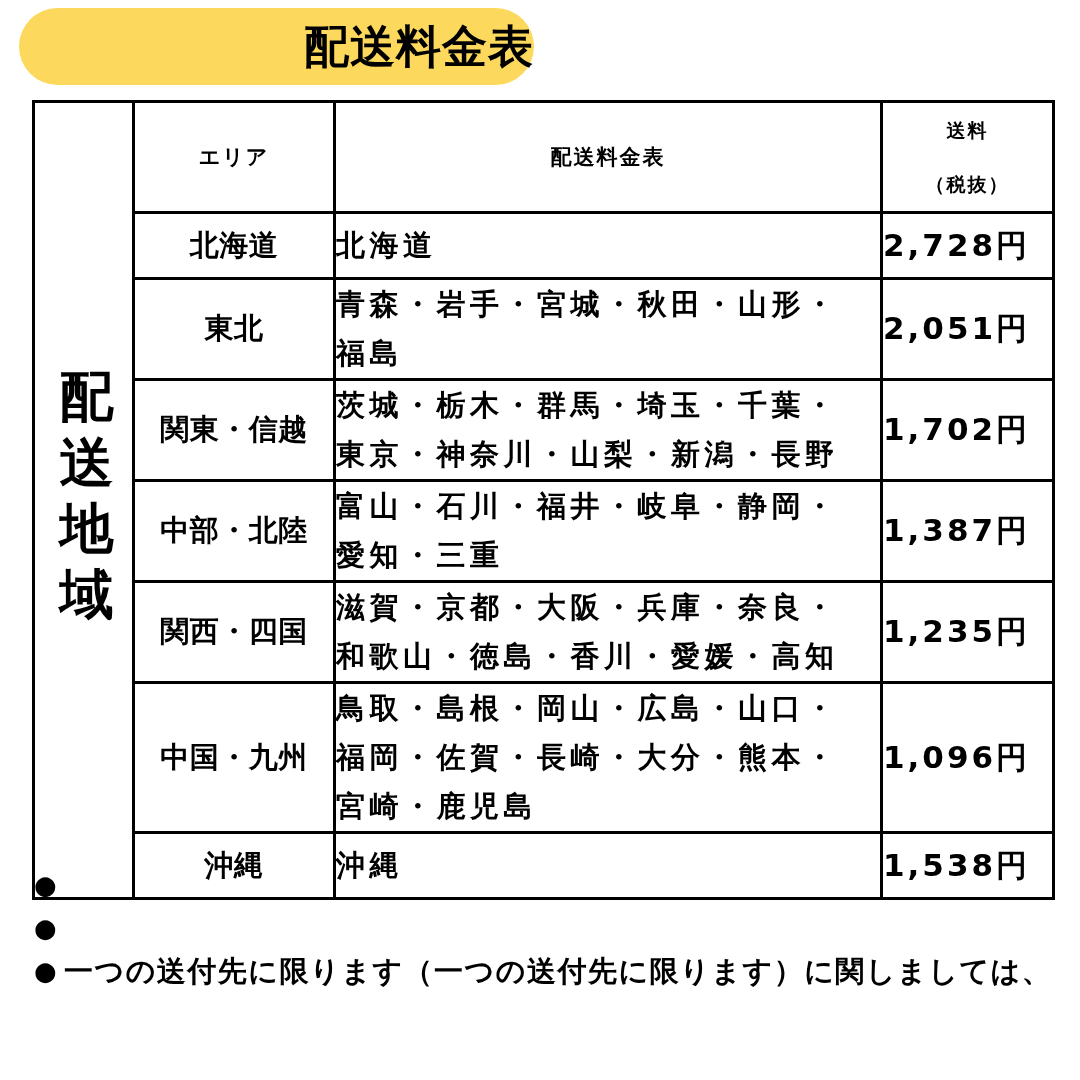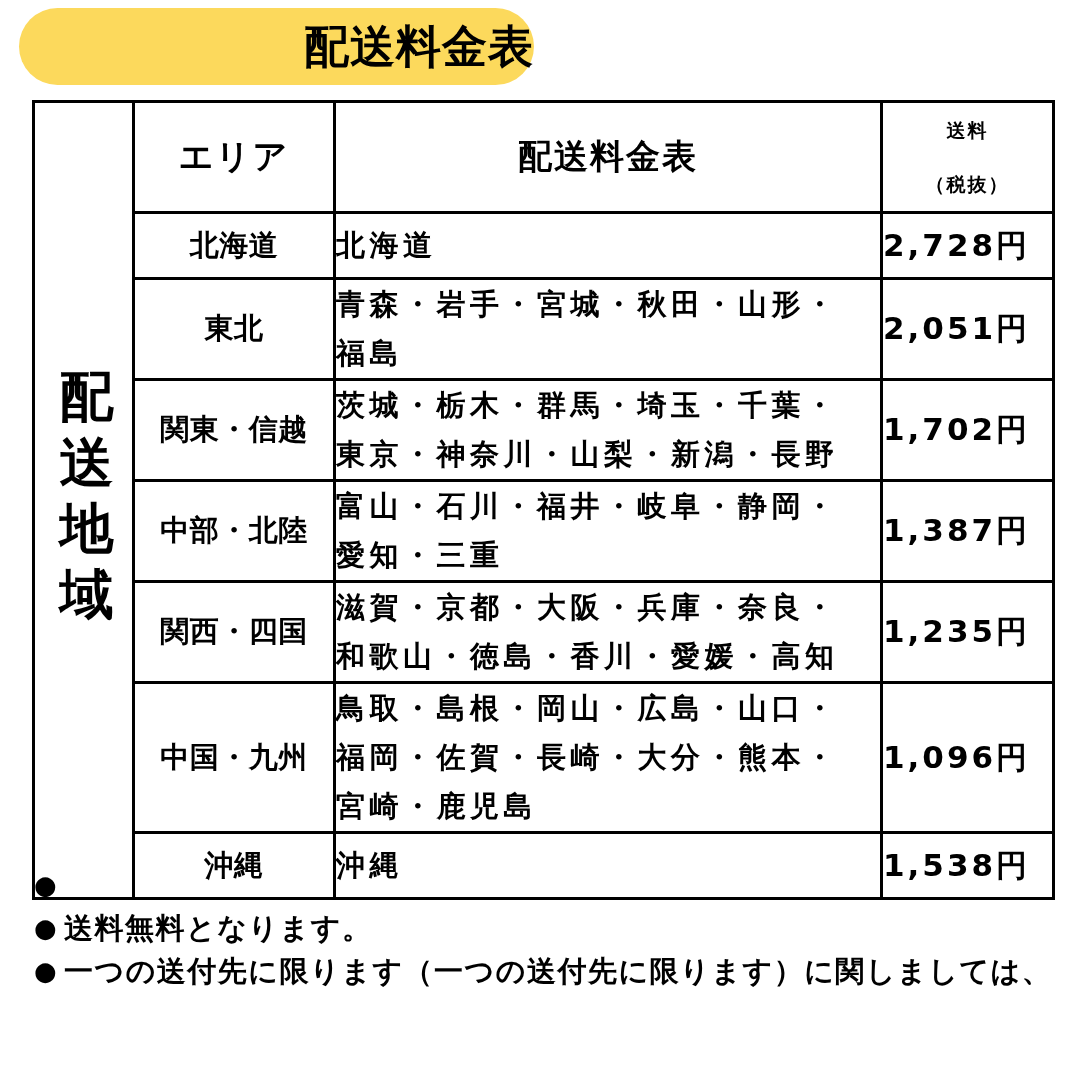--- a/index.html
+++ b/index.html
@@ -54,21 +54,21 @@
     text-align:right;
     font-family:Liberation Mono, monospace;
   }
   .cell-side .vtext{
     width:60px;margin:0 auto;
     font-size:54px;line-height:66px;
     word-break:break-all;overflow-wrap:anywhere;
     white-space:pre-line;
   }
   .th{
-    text-align:center;font-size:34px;letter-spacing:2px;
+    text-align:center;font-size:21px;letter-spacing:2px;
   }
   .th-fee{
     white-space:pre-line;line-height:54px;letter-spacing:2px;font-size:19px;
   }
   .cell-area{
     text-align:center;font-size:29px;letter-spacing:0.5px;
   }
   .cell-pref{
     text-align:left;
     padding:2px 4px 2px 8px;
@@ -176,21 +176,20 @@
 
   <div class="notes">
 
     <div class="note">
       <span class="bullet">●</span>
     </div>
 
     <div class="note">
       <span class="bullet">●</span>
       <div class="content">
-        <div>送料無料となります。</div>
       </div>
     </div>
 
     <div class="note">
       <span class="bullet">●</span>
       <div class="content">
         <div>一つの送付先に限ります（一つの送付先に限ります）に関しましては、</div>
         <div>
           
         </div>

